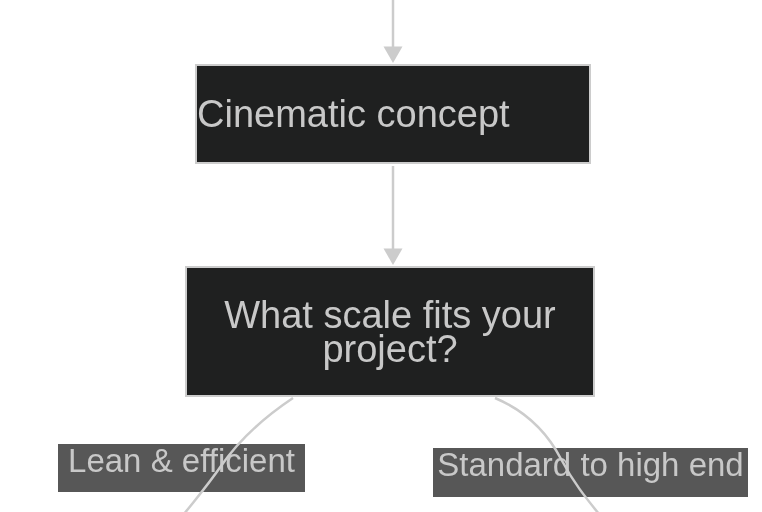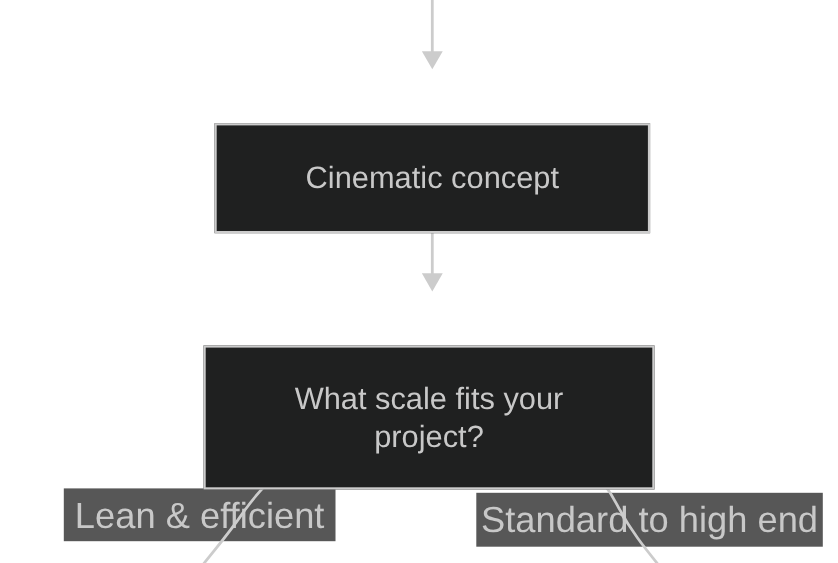--- a/index.html
+++ b/index.html
@@ -8,29 +8,29 @@
     background:#ffffff; overflow:hidden;
     font-family:"Liberation Sans", sans-serif;
   }
   .edge-layer {
     position:absolute; left:0; top:0; width:762px; height:512px;
     z-index:2; pointer-events:none;
   }
   .node {
     position:absolute; box-sizing:border-box; z-index:3;
     background:#1f2020; border:2px solid #cccccc; color:#c8c8c8;
-    display:flex; align-items:center; justify-content:center;
-    text-align:center; font-size:28px; line-height:34px;margin-top:48px;
+    display:flex; align-items:center; justify-content:flex-start;
+    text-align:center; font-size:38px; line-height:34px;
   }
   .node-cinematic { left:195px; top:64px;  width:396px; height:100px; }
   .node-scale     { left:185px; top:266px; width:410px; height:131px; padding:0 30px; }
   .edge-label {
     position:absolute; z-index:1;
     background:#575757; color:#c8c8c8;
-    display:flex; align-items:center; justify-content:center;
+    display:flex; justify-content:center;
     font-size:33px; line-height:33px; white-space:nowrap;
   }
   .edge-label-lean     { left:58px;  top:444px; width:247px; height:48px; }
   .edge-label-standard { left:433px; top:448px; width:315px; height:49px; }
 </style>
 </head>
 <body>
 
 <div class="canvas" style="background: rgb(255, 255, 255);">
 

